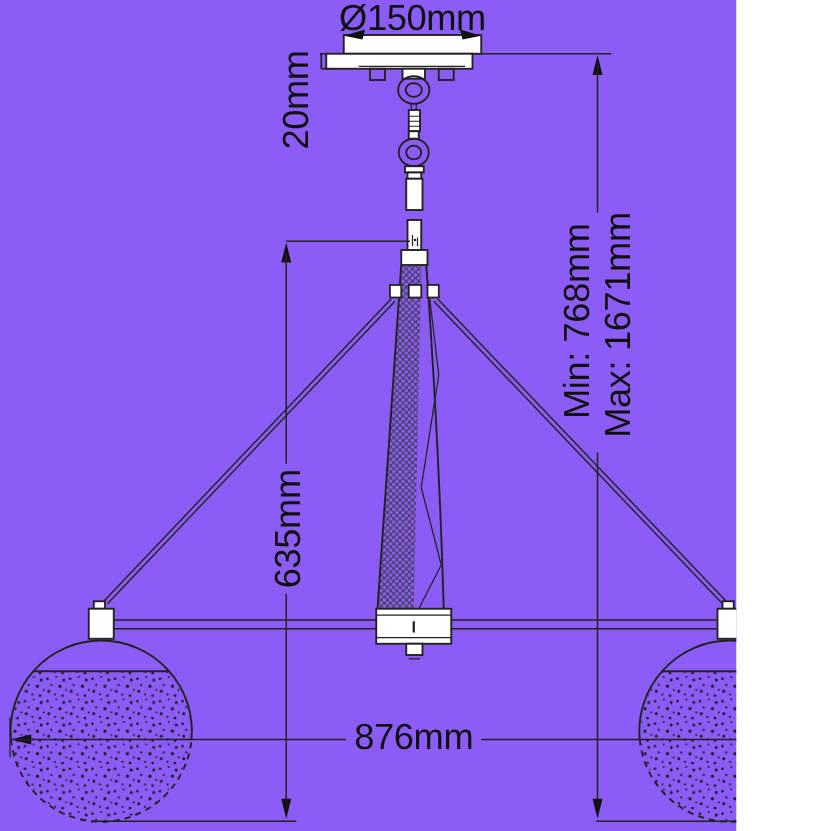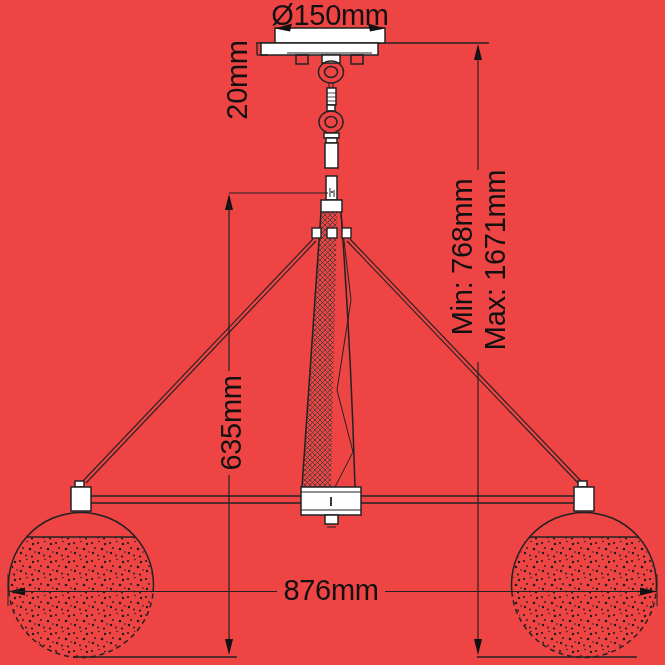--- a/index.html
+++ b/index.html
@@ -1,17 +1,17 @@
 <!DOCTYPE html>
 <html><head>
 <meta charset="utf-8">
 <style>
   html,body{margin:0;padding:0;background:#ffffff;}
   .canvas{
-    width:665px;height:665px;position:relative;background:#ef4444;
+    width:589px;height:665px;position:relative;background:#8b5cf6;
     font-family:"Liberation Sans", sans-serif;overflow:hidden;
   }
   svg{display:block;}
   svg text{
     font-family:"Liberation Sans", sans-serif;
     fill:#111111;
     font-size:29px;
     letter-spacing:-0.3px;
   }
 </style>

